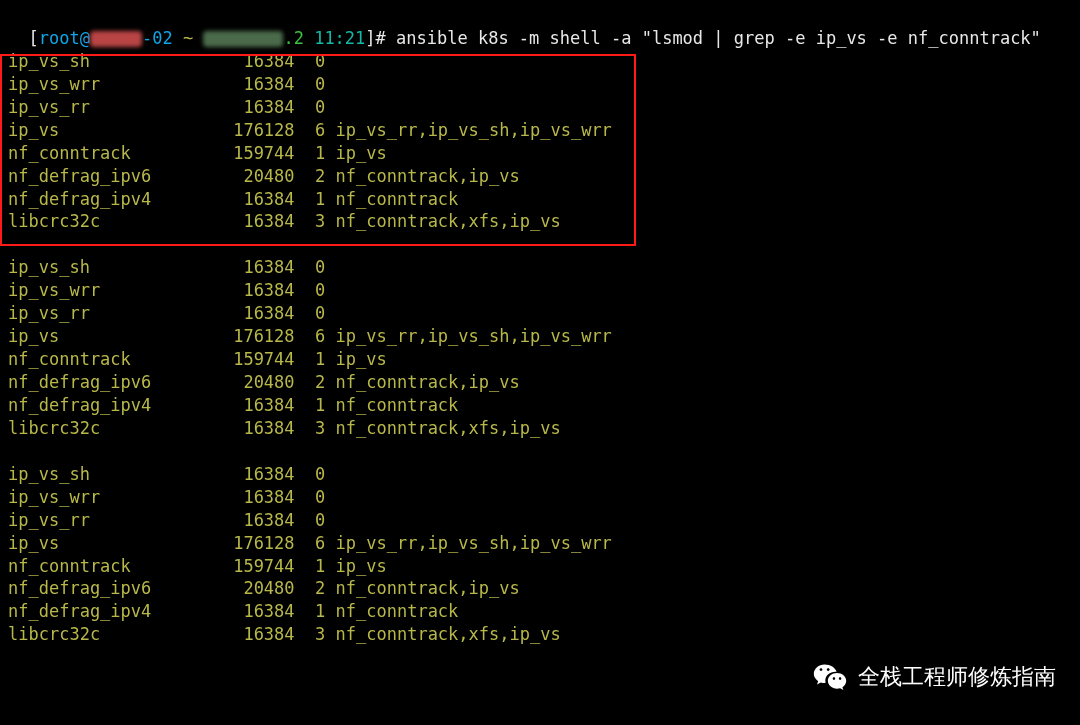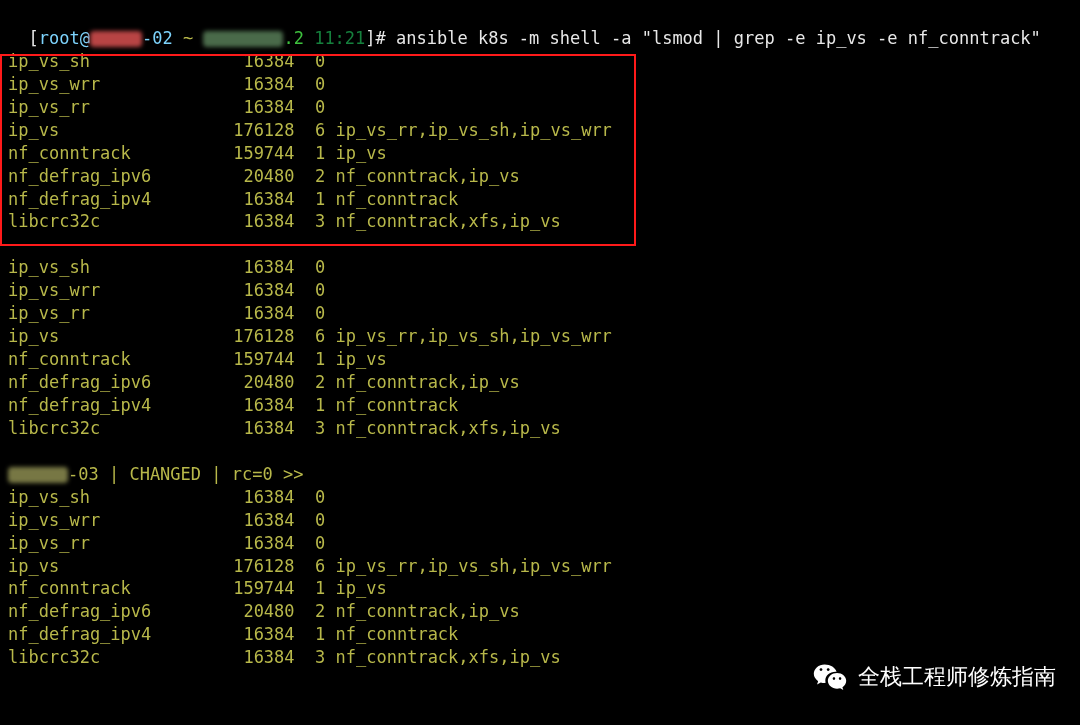--- a/index.html
+++ b/index.html
@@ -9,23 +9,23 @@
     font-size: 17px;
     line-height: 1.35;
     color: #e8e8e8;
     width: 1080px;
     height: 725px;
     overflow: hidden;
     position: relative;
     padding: 4px 8px;
   }
   .line { white-space: pre; }
-  .cyan   { color: #15803d; }
+  .cyan   { color: #14b8a6; }
   .green  { color: #3ec13e; }
-  .red    { color: #7dd3fc; }
+  .red    { color: #0ea5e9; }
   .white  { color: #e8e8e8; }
   .olive  { color: #b8b84a; }
   .smudge {
     display: inline-block;
     vertical-align: middle;
     height: 16px;
     border-radius: 4px;
     filter: blur(2px);
     background: #666;
   }
@@ -73,21 +73,20 @@
     <div class="line"> </div>
     <div class="line olive">ip_vs_sh               16384  0</div>
     <div class="line olive">ip_vs_wrr              16384  0</div>
     <div class="line olive">ip_vs_rr               16384  0</div>
     <div class="line olive">ip_vs                 176128  6 ip_vs_rr,ip_vs_sh,ip_vs_wrr</div>
     <div class="line olive">nf_conntrack          159744  1 ip_vs</div>
     <div class="line olive">nf_defrag_ipv6         20480  2 nf_conntrack,ip_vs</div>
     <div class="line olive">nf_defrag_ipv4         16384  1 nf_conntrack</div>
     <div class="line olive">libcrc32c              16384  3 nf_conntrack,xfs,ip_vs</div>
     <div class="line"> </div>
-    <div class="line olive"><span class="smudge" style="width:60px;background:#777744"></span><span>-03 | CHANGED | rc=0 &gt;&gt;</span></div>
     <div class="line olive">ip_vs_sh               16384  0</div>
     <div class="line olive">ip_vs_wrr              16384  0</div>
     <div class="line olive">ip_vs_rr               16384  0</div>
     <div class="line olive">ip_vs                 176128  6 ip_vs_rr,ip_vs_sh,ip_vs_wrr</div>
     <div class="line olive">nf_conntrack          159744  1 ip_vs</div>
     <div class="line olive">nf_defrag_ipv6         20480  2 nf_conntrack,ip_vs</div>
     <div class="line olive">nf_defrag_ipv4         16384  1 nf_conntrack</div>
     <div class="line olive">libcrc32c              16384  3 nf_conntrack,xfs,ip_vs</div>
   </div>
 

